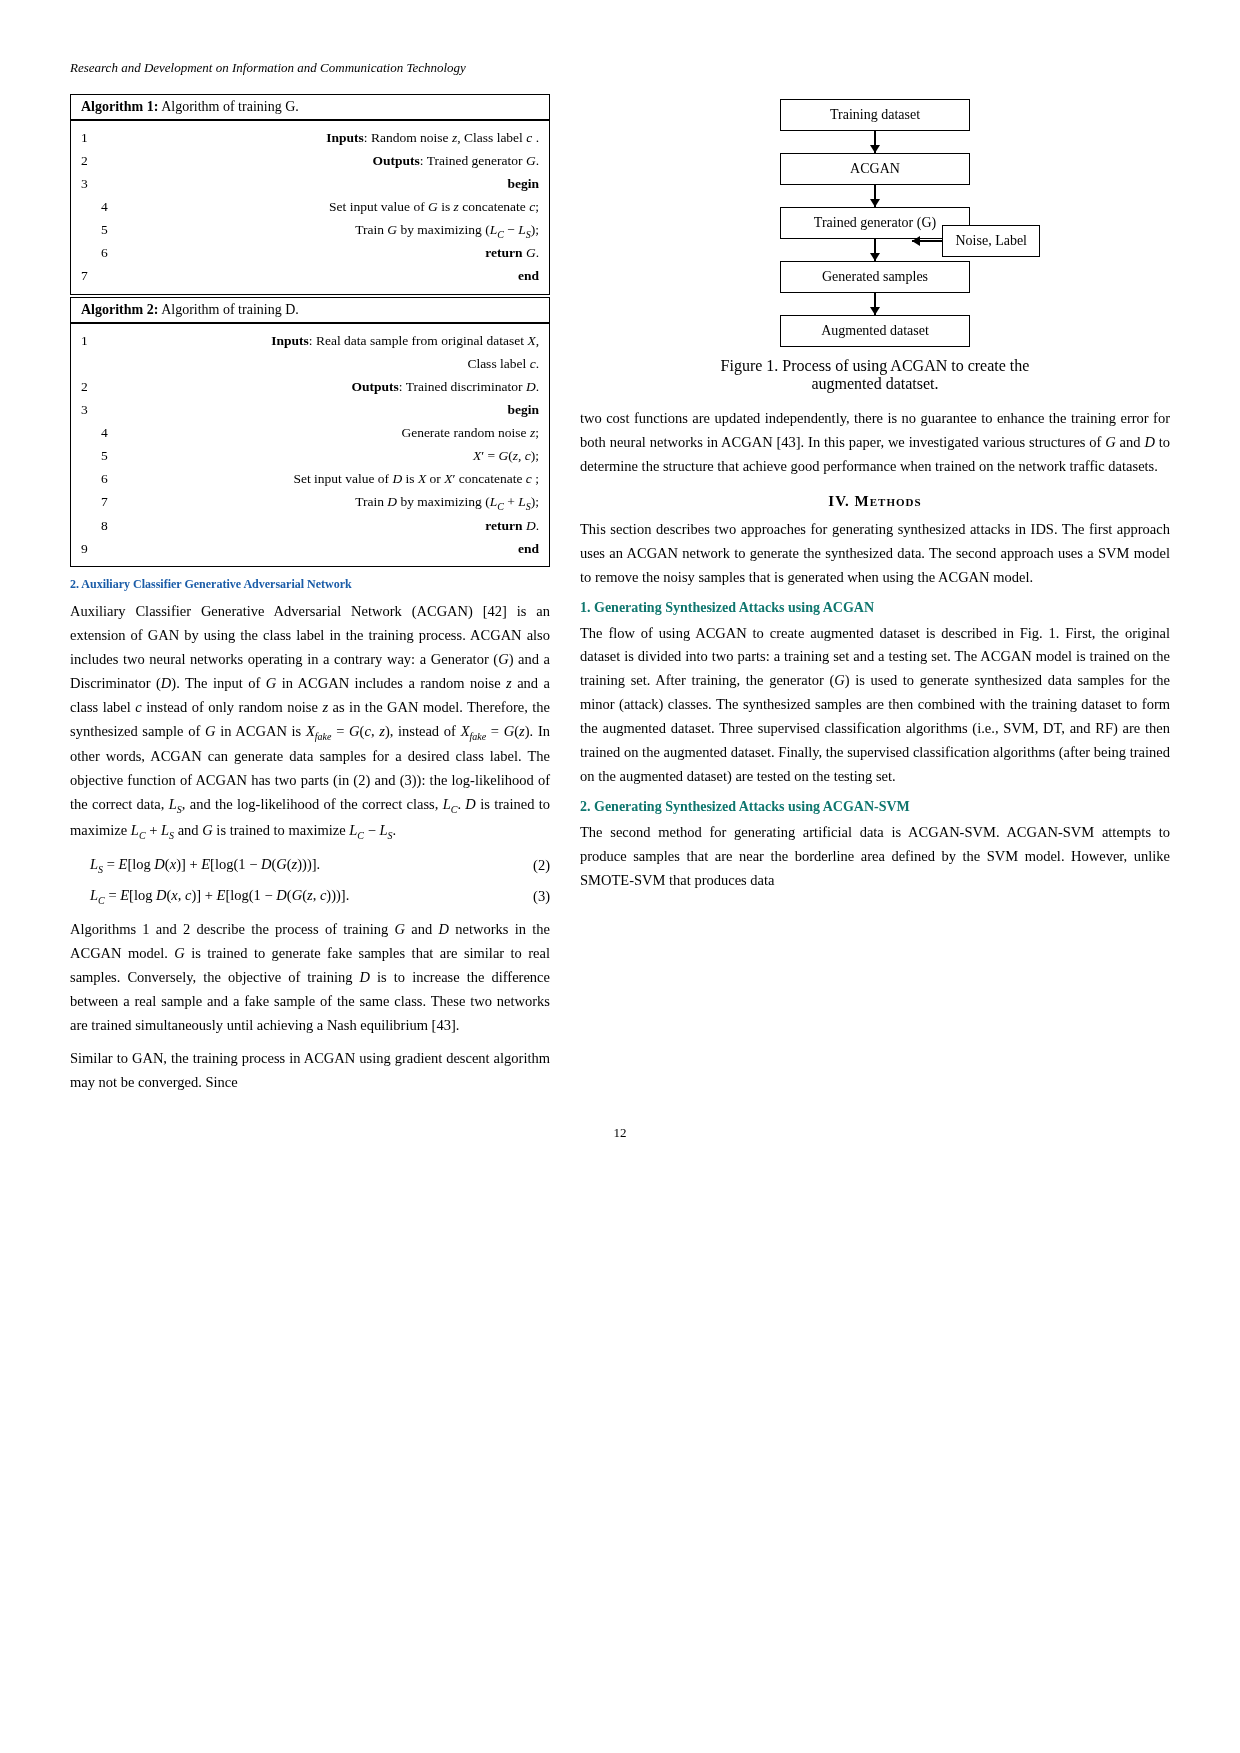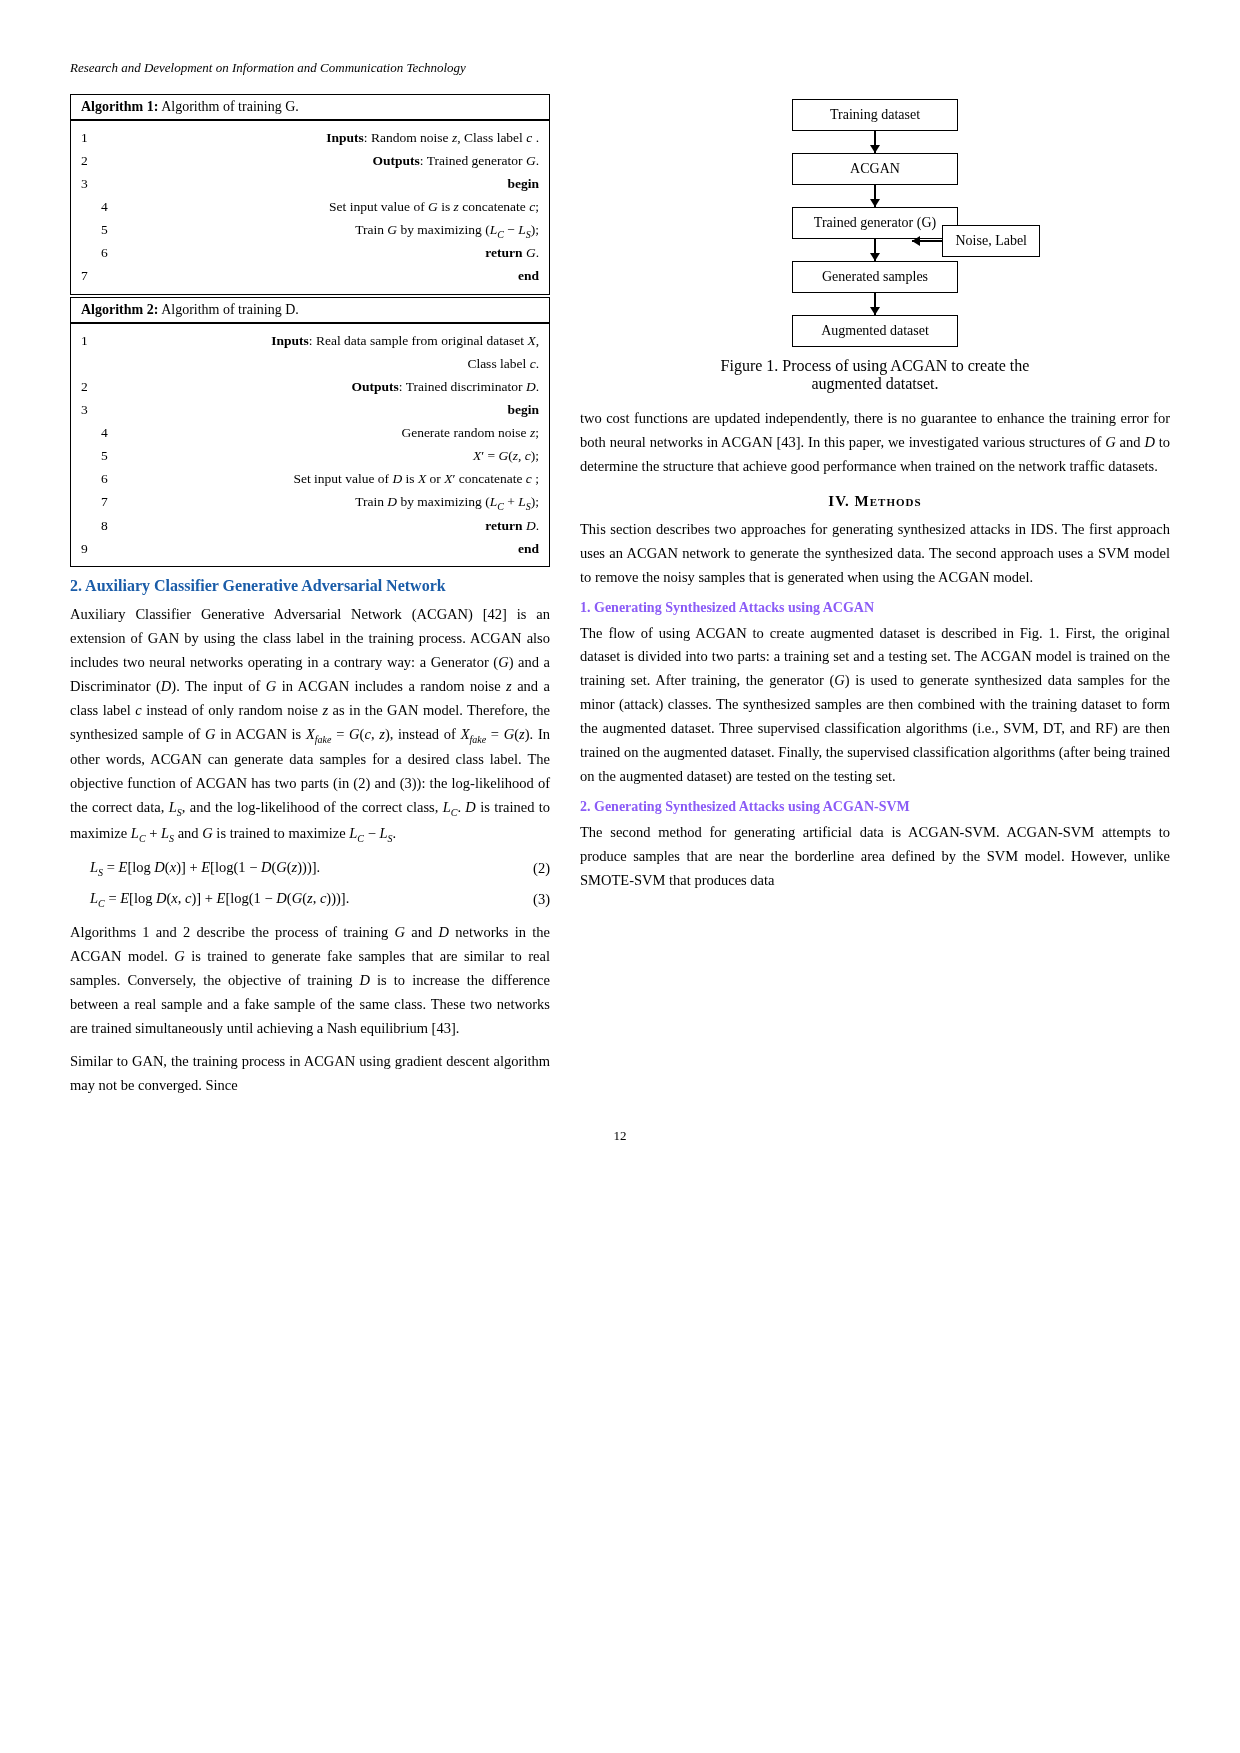--- a/index.html
+++ b/index.html
@@ -65,26 +65,26 @@
       flex: 1;
       text-align: right;
     }
     .kw-bold { font-weight: bold; }
     .indent1 { padding-left: 20px; }
 
     
     .section-heading {
       color: #1a5ca8;
       font-weight: bold;
-      font-size: 16px;
+      font-size: 12px;
       margin-bottom: 8px;
       margin-top: 10px;
     }
     .section-heading-small {
-      color: #8b5cf6;
+      color: #0f766e;
       font-weight: bold;
       font-size: 14px;
       margin-bottom: 6px;
       margin-top: 8px;
     }
     .body-text {
       font-size: 14.5px;
       line-height: 1.65;
       text-align: justify;
       margin-bottom: 10px;
@@ -126,21 +126,21 @@
       align-items: center;
       gap: 0;
       position: relative;
     }
     .diagram-box {
       border: 1px solid #000;
       padding: 7px 15px;
       text-align: center;
       font-size: 14px;
       background: #fff;
-      width: 166px;
+      width: 190px;
     }
     .diagram-arrow {
       width: 2px;
       height: 22px;
       background: #000;
       position: relative;
     }
     .diagram-arrow::after {
       content: '';
       position: absolute;

